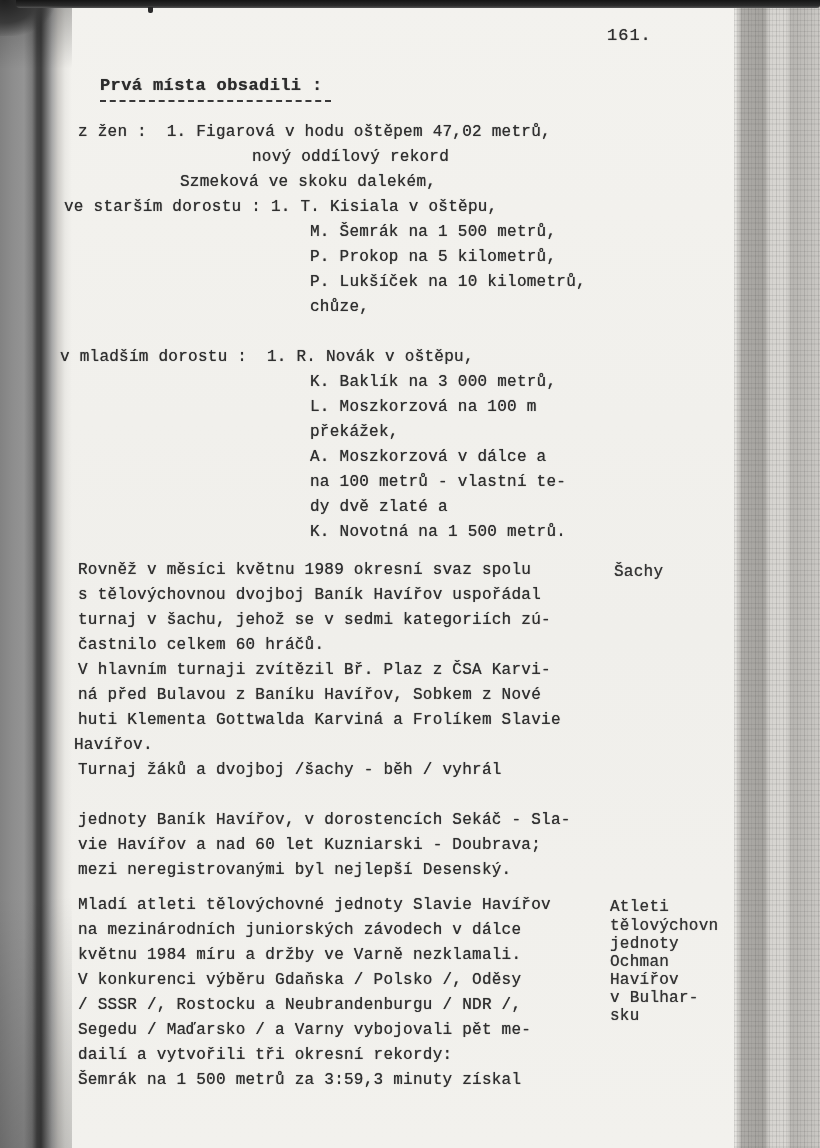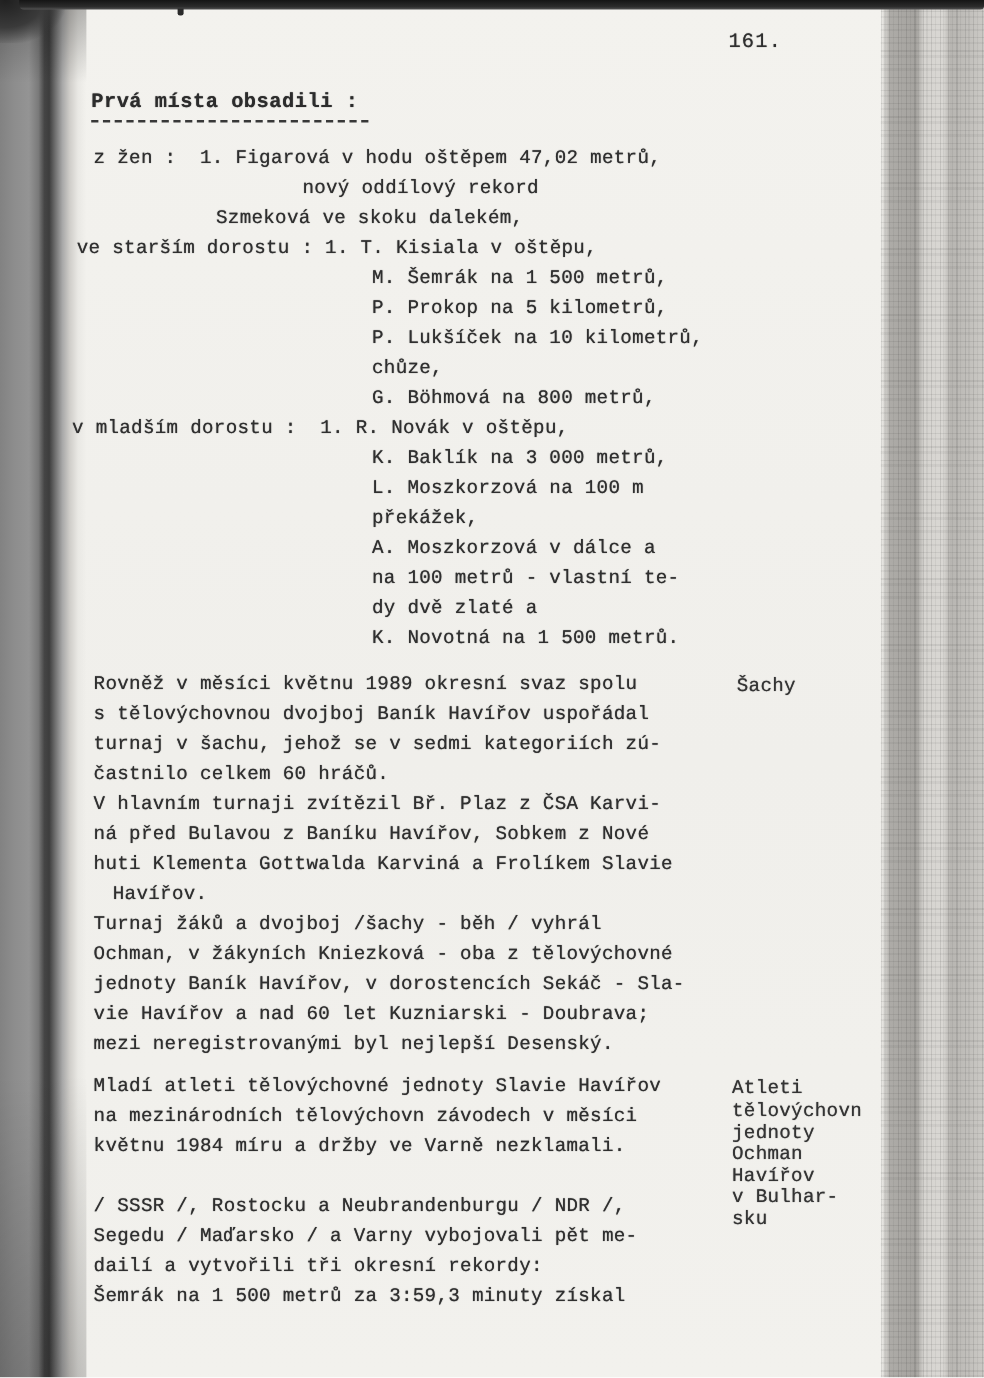--- a/index.html
+++ b/index.html
@@ -62,21 +62,21 @@
   .ln {
     position:absolute; white-space:pre;
     font-size:16px; line-height:20px; letter-spacing:.25px;
     color:#2f2f2f; text-shadow:0 0 .8px rgba(45,45,45,.85);
   }
   .pageno { font-size:17px; letter-spacing:1px; }
   .heading {
     position:absolute; white-space:pre;
     font-size:17px; line-height:20px; letter-spacing:.4px; font-weight:700;
     color:#2c2c2c; text-shadow:0 0 .8px rgba(45,45,45,.85);
-    border-bottom:2px dashed #383838; padding:0 8px 4px 0;
+    border-bottom:2px dashed #383838; padding:0 8px 4px 0;margin-left:24px;
   }
   .margin-note { color:#343434;text-align:right; }
 </style>
 </head>
 <body>
 
 <div class="scan">
 
   <div class="gutter"></div>
   <div class="corner-curl"></div>
@@ -89,49 +89,48 @@
   <div class="heading" style="left:76px; top:76px">Prvá místa obsadili :</div>
 
   <div class="ln" style="left:78px;  top:122px">z žen :  1. Figarová v hodu oštěpem 47,02 metrů,</div>
   <div class="ln" style="left:252px; top:147px">nový oddílový rekord</div>
   <div class="ln" style="left:180px; top:172px">Szmeková ve skoku dalekém,</div>
   <div class="ln" style="left:64px;  top:197px">ve starším dorostu : 1. T. Kisiala v oštěpu,</div>
   <div class="ln" style="left:310px; top:222px">M. Šemrák na 1 500 metrů,</div>
   <div class="ln" style="left:310px; top:247px">P. Prokop na 5 kilometrů,</div>
   <div class="ln" style="left:310px; top:272px">P. Lukšíček na 10 kilometrů,</div>
   <div class="ln" style="left:310px; top:297px">chůze,</div>
-  <div class="ln" style="left:310px; top:322px">G. Böhmová na 800 metrů,</div>
   <div class="ln" style="left:60px;  top:347px">v mladším dorostu :  1. R. Novák v oštěpu,</div>
   <div class="ln" style="left:310px; top:372px">K. Baklík na 3 000 metrů,</div>
   <div class="ln" style="left:310px; top:397px">L. Moszkorzová na 100 m</div>
   <div class="ln" style="left:310px; top:422px">překážek,</div>
   <div class="ln" style="left:310px; top:447px">A. Moszkorzová v dálce a</div>
   <div class="ln" style="left:310px; top:472px">na 100 metrů - vlastní te-</div>
   <div class="ln" style="left:310px; top:497px">dy dvě zlaté a</div>
   <div class="ln" style="left:310px; top:522px">K. Novotná na 1 500 metrů.</div>
 
   <div class="ln" style="left:78px; top:560px">Rovněž v měsíci květnu 1989 okresní svaz spolu</div>
   <div class="ln" style="left:78px; top:585px">s tělovýchovnou dvojboj Baník Havířov uspořádal</div>
   <div class="ln" style="left:78px; top:610px">turnaj v šachu, jehož se v sedmi kategoriích zú-</div>
   <div class="ln" style="left:78px; top:635px">častnilo celkem 60 hráčů.</div>
   <div class="ln" style="left:78px; top:660px">V hlavním turnaji zvítězil Bř. Plaz z ČSA Karvi-</div>
   <div class="ln" style="left:78px; top:685px">ná před Bulavou z Baníku Havířov, Sobkem z Nové</div>
   <div class="ln" style="left:78px; top:710px">huti Klementa Gottwalda Karviná a Frolíkem Slavie</div>
-  <div class="ln" style="left:94px; top:735px">Havířov.</div>
+  <div class="ln" style="left:74px; top:735px">Havířov.</div>
   <div class="ln" style="left:78px; top:760px">Turnaj žáků a dvojboj /šachy - běh / vyhrál</div>
-  <div class="ln" style="left:78px; top:785px">Ochman, v žákyních Kniezková - oba z tělovýchovné</div>
   <div class="ln" style="left:78px; top:810px">jednoty Baník Havířov, v dorostencích Sekáč - Sla-</div>
   <div class="ln" style="left:78px; top:835px">vie Havířov a nad 60 let Kuzniarski - Doubrava;</div>
   <div class="ln" style="left:78px; top:860px">mezi neregistrovanými byl nejlepší Desenský.</div>
 
   <div class="ln margin-note" style="left:614px; top:562px">Šachy</div>
 
   <div class="ln" style="left:78px; top:895px">Mladí atleti tělovýchovné jednoty Slavie Havířov</div>
-  <div class="ln" style="left:78px; top:920px">na mezinárodních tělovýchovn závodech v měsíci</div>
+  <div class="ln" style="left:78px; top:920px">na mezinárodních juniorských závodech v dálce</div>
   <div class="ln" style="left:78px; top:945px">květnu 1984 míru a držby ve Varně nezklamali.</div>
+  <div class="ln" style="left:78px; top:970px">V konkurenci výběru Gdaňska / Polsko /, Oděsy</div>
   <div class="ln" style="left:78px; top:995px">/ SSSR /, Rostocku a Neubrandenburgu / NDR /,</div>
   <div class="ln" style="left:78px; top:1020px">Segedu / Maďarsko / a Varny vybojovali pět me-</div>
   <div class="ln" style="left:78px; top:1045px">dailí a vytvořili tři okresní rekordy:</div>
   <div class="ln" style="left:78px; top:1070px">Šemrák na 1 500 metrů za 3:59,3 minuty získal</div>
 
   <div class="ln margin-note" style="left:610px; top:897px">Atleti</div>
   <div class="ln margin-note" style="left:610px; top:916px">tělovýchovn</div>
   <div class="ln margin-note" style="left:610px; top:934px">jednoty</div>
   <div class="ln margin-note" style="left:610px; top:952px">Ochman</div>
   <div class="ln margin-note" style="left:610px; top:970px">Havířov</div>

